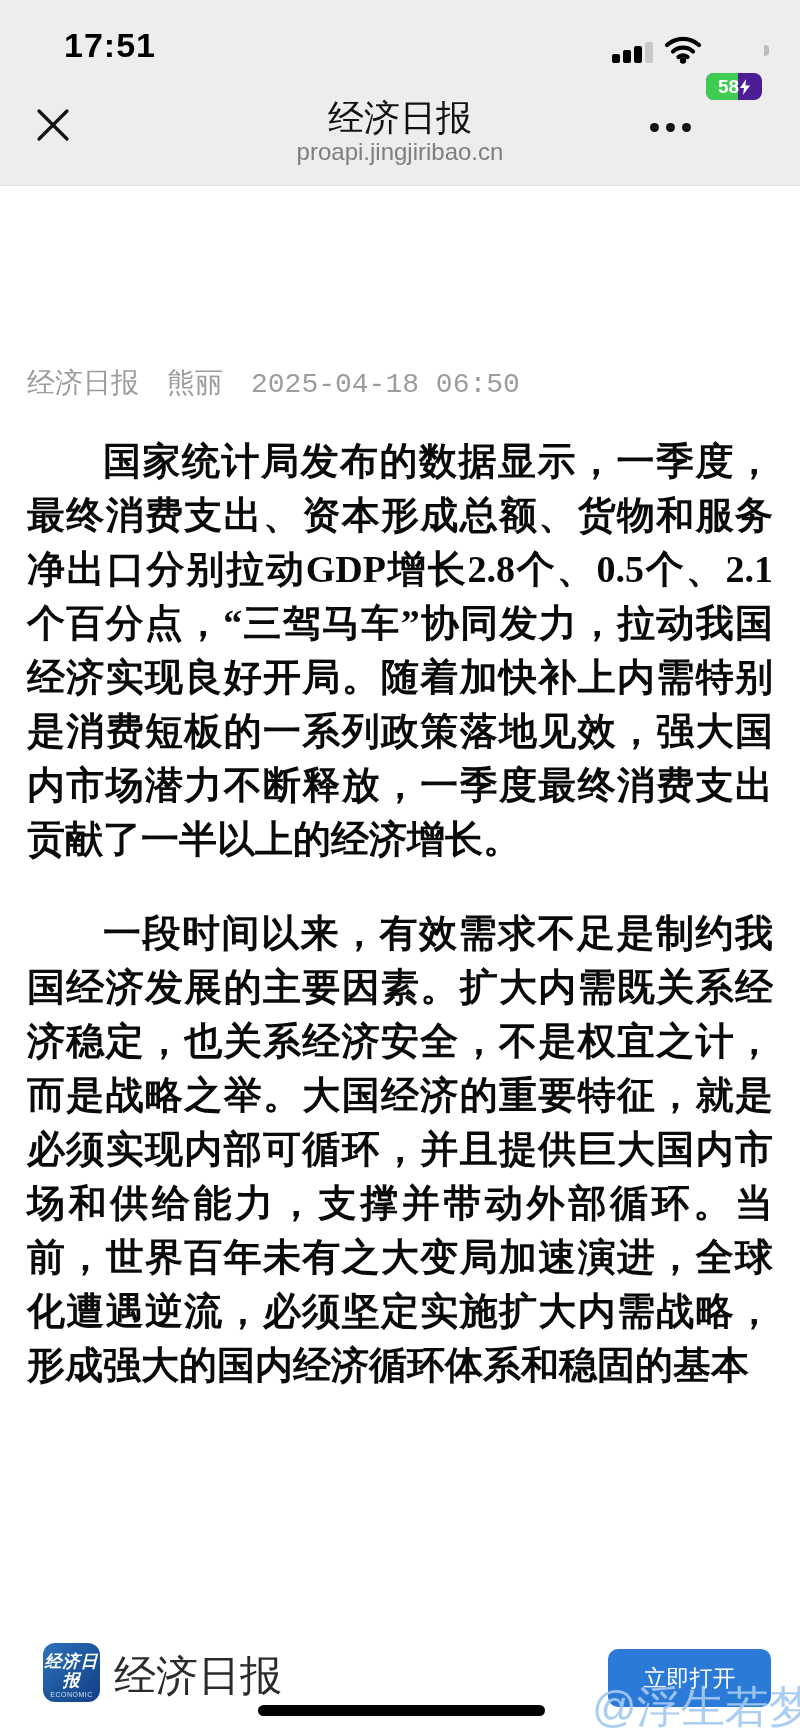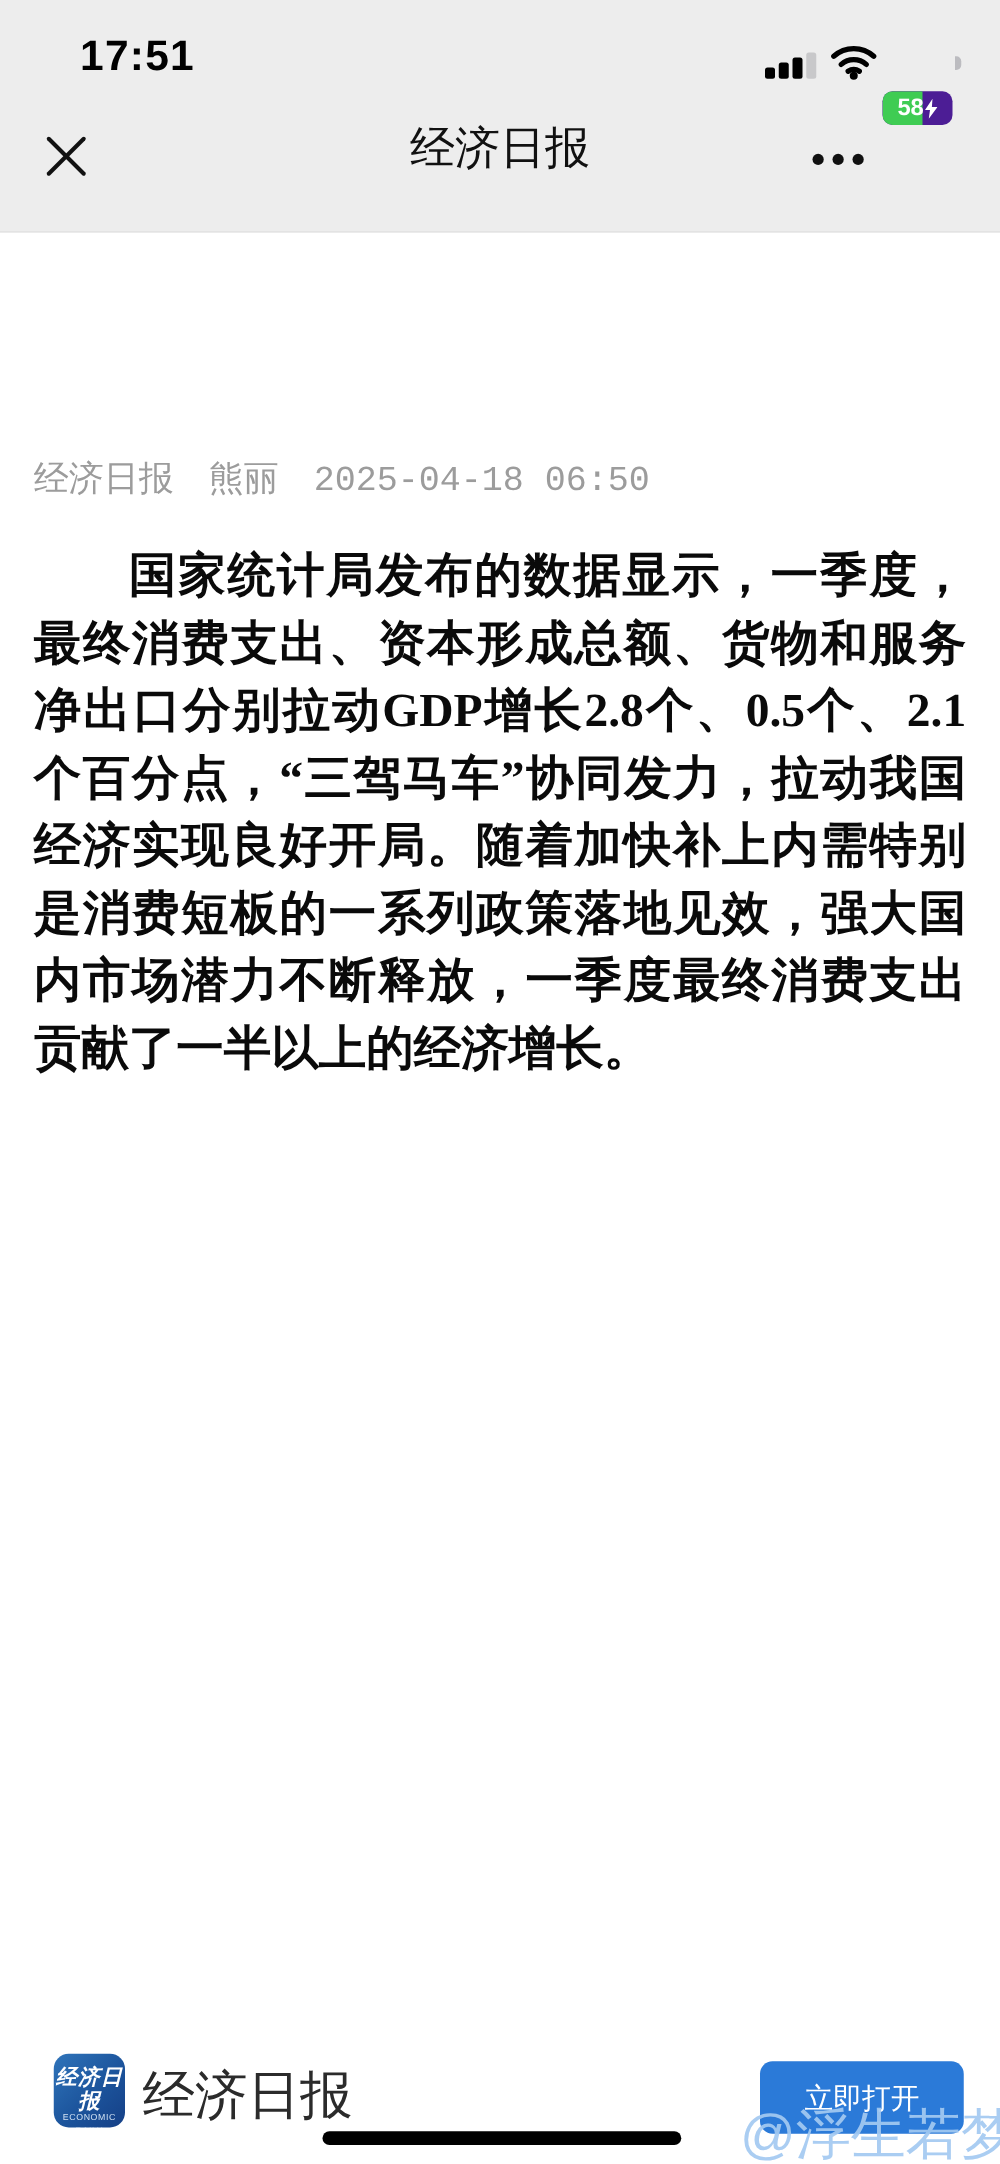--- a/index.html
+++ b/index.html
@@ -158,35 +158,37 @@
     <div class="battery-cap"></div>
 
     <button class="close-btn">
       <svg width="34" height="34" viewBox="0 0 34 34">
         <line x1="3" y1="3" x2="31" y2="31" stroke="#111" stroke-width="3.2" stroke-linecap="round"></line>
         <line x1="31" y1="3" x2="3" y2="31" stroke="#111" stroke-width="3.2" stroke-linecap="round"></line>
       </svg>
     </button>
 
     <div class="nav-title">经济日报</div>
+    <div class="nav-url">proapi.jingjiribao.cn</div>
 
     <button class="menu-btn">
       <span class="dot"></span>
       <span class="dot"></span>
       <span class="dot"></span>
     </button>
   </div>
 
 
   <div class="byline">
     <span>经济日报</span><span>熊丽</span><span>2025-04-18 06:50</span>
   </div>
 
   <div class="article-body">
     <p>国家统计局发布的数据显示，一季度，最终消费支出、资本形成总额、货物和服务净出口分别拉动GDP增长2.8个、0.5个、2.1个百分点，“三驾马车”协同发力，拉动我国经济实现良好开局。随着加快补上内需特别是消费短板的一系列政策落地见效，强大国内市场潜力不断释放，一季度最终消费支出贡献了一半以上的经济增长。</p>
+    <p>一段时间以来，有效需求不足是制约我国经济发展的主要因素。扩大内需既关系经济稳定，也关系经济安全，不是权宜之计，而是战略之举。大国经济的重要特征，就是必须实现内部可循环，并且提供巨大国内市场和供给能力，支撑并带动外部循环。当前，世界百年未有之大变局加速演进，全球化遭遇逆流，必须坚定实施扩大内需战略，形成强大的国内经济循环体系和稳固的基本</p>
   </div>
 
   <div class="app-banner">
     <div class="app-icon">
       <div class="app-icon-title">经济日报</div>
       <div class="app-icon-sub">ECONOMIC DAILY</div>
     </div>
     <div class="app-name">经济日报</div>
     <button class="open-btn">立即打开</button>
     <div class="watermark">@浮生若梦</div>

